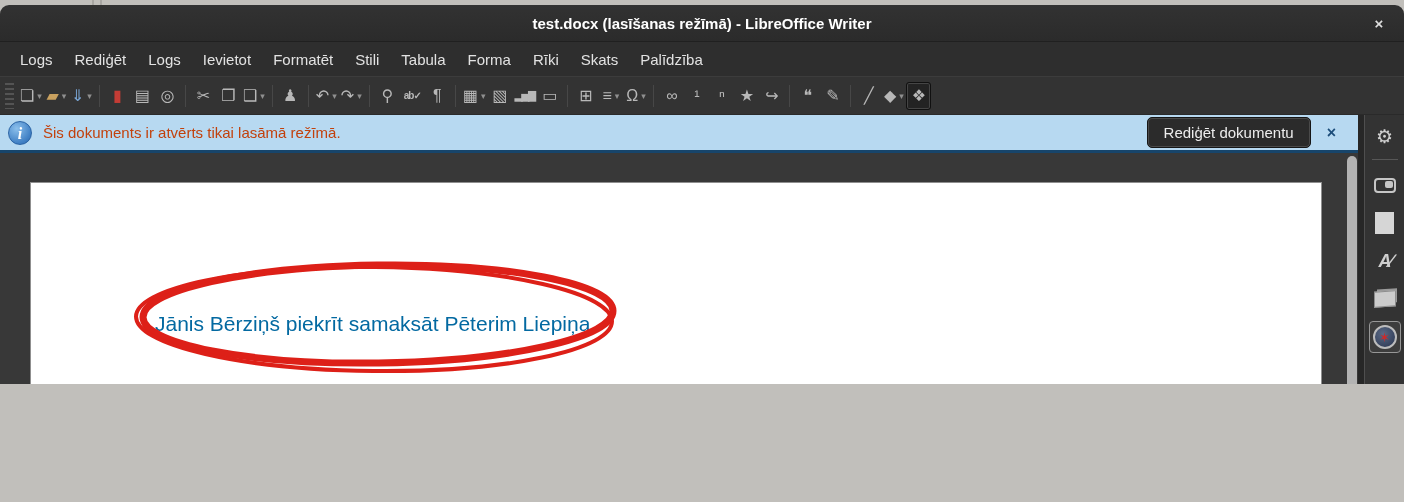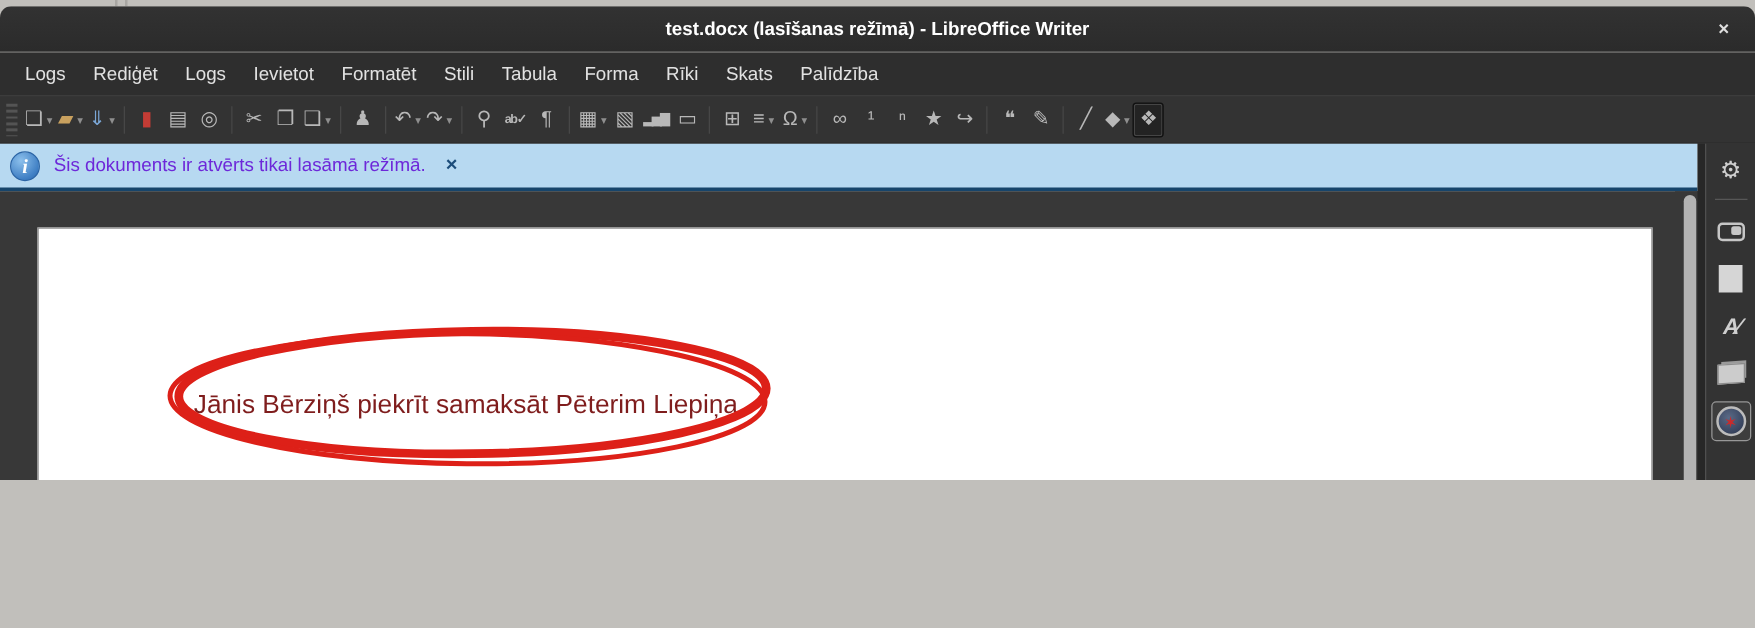--- a/index.html
+++ b/index.html
@@ -41,31 +41,31 @@
   .tsep { width:1px; height:22px; background:#474747; margin:0 5px; flex:none; }
 
   
   .infobar { position:absolute; left:0; top:115px; width:1358px; height:38px;
     background:#b7d9f1; border-bottom:3px solid #17456b;
     display:flex; align-items:center; padding:0 8px; }
   .info-badge { width:24px; height:24px; border-radius:50%; flex:none;
     background:radial-gradient(circle at 35% 30%, #8cc0ec, #3f7fc4 70%, #2f66a8);
     border:1px solid #2b64a5; color:#ffffff; text-align:center; line-height:23px;
     font-family:"Liberation Serif", serif; font-style:italic; font-weight:bold; font-size:16px; }
-  .info-msg { margin-left:11px; font-size:15px; color:#6d28d9; }
+  .info-msg { margin-left:11px; font-size:15px; color:#c2410c; }
   .edit-doc-btn { margin-left:auto; background:#2b2b2b; color:#ededed; font-size:15px;
     padding:6px 16px; border-radius:5px; border:1px solid #161616;
     box-shadow:inset 0 0 0 1px #4a4a4a; cursor:default; }
   .info-close { margin:0 14px 0 16px; color:#1c4d7a; font-weight:bold; font-size:16px; cursor:default; }
 
   
   .main { position:absolute; left:0; top:153px; width:1362px; bottom:0; background:#383838; }
   .page { position:absolute; left:30px; top:29px; width:1292px; bottom:0; background:#ffffff;
     border:1px solid #8f8f8f; border-bottom:none; }
-  .doc-text { position:absolute; top:129px; font-size:21px; color:#7f1d1d; white-space:nowrap; }
+  .doc-text { position:absolute; top:129px; font-size:21px; color:#0369a1; white-space:nowrap; }
   .doc-part1 { left:124px; }
   .doc-part2 { left:629px; }
   .annotation-svg { position:absolute; left:100px; top:73px; width:492px; height:122px; }
 
   
   .scrollbar-track { position:absolute; left:1340px; top:153px; width:22px; bottom:0; background:#383838; }
   .scrollbar-thumb { position:absolute; left:7px; top:3px; width:10px; bottom:0;
     background:#b3b3b3; border-radius:6px 6px 0 0; }
 
   
@@ -237,20 +237,21 @@
         <span class="dd">▾</span>
       </div>
       <div class="tb active">
         <span class="glyph">❖</span>
       </div>
     </div>
 
   <div class="infobar">
     <div class="info-badge">i</div>
     <div class="info-msg">Šis dokuments ir atvērts tikai lasāmā režīmā.</div>
+    <button class="edit-doc-btn">Rediģēt dokumentu</button>
     <div class="info-close">×</div>
   </div>
 
   <div class="main">
     <div class="page">
       <span class="doc-text doc-part1">Jānis Bērziņš piekrīt samaksāt Pēterim Liepiņa</span>
       <svg class="annotation-svg" viewBox="0 0 492 122">
         <ellipse cx="247" cy="58" rx="235" ry="49" fill="none" stroke-width="7" transform="rotate(-0.8 247 58)" stroke="#dd2018"></ellipse>
         <ellipse cx="243" cy="63" rx="238" ry="52" fill="none" stroke-width="4" transform="rotate(0.6 243 63)" stroke="#dd2018"></ellipse>
       </svg>

